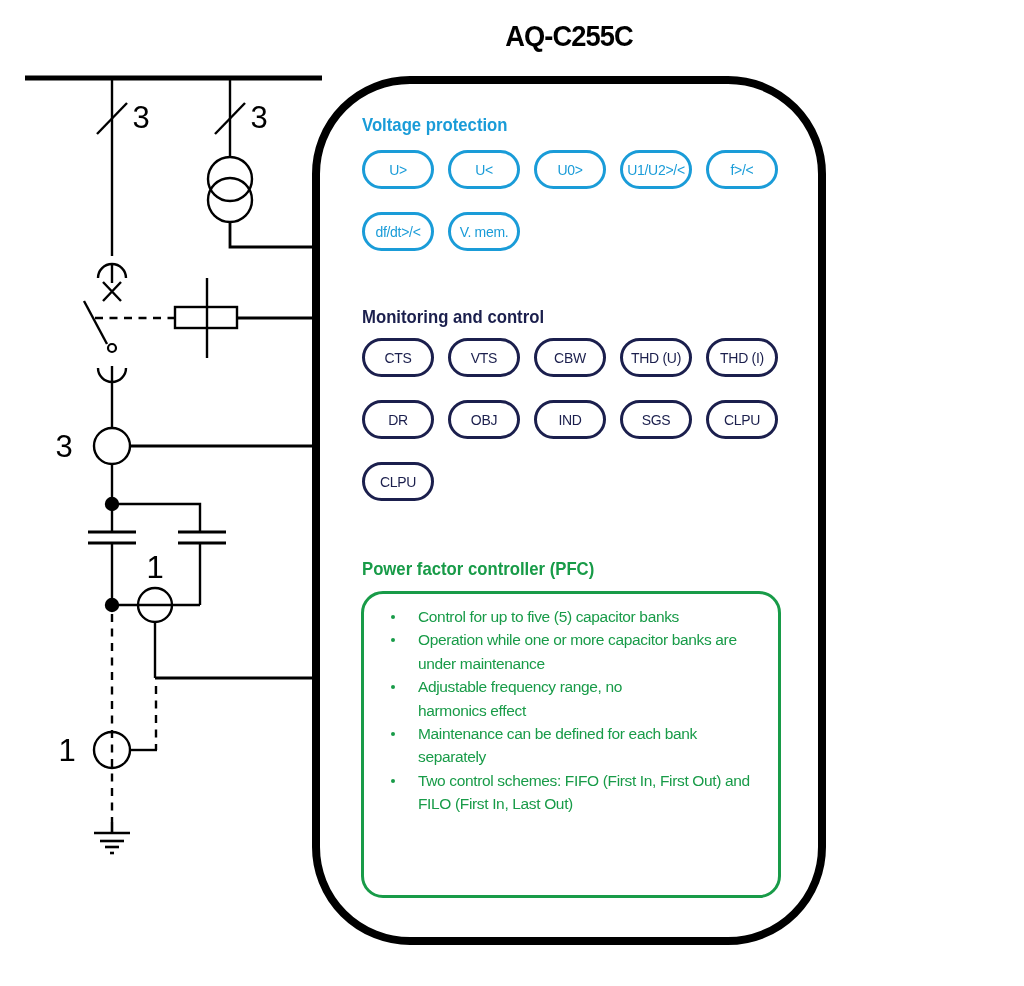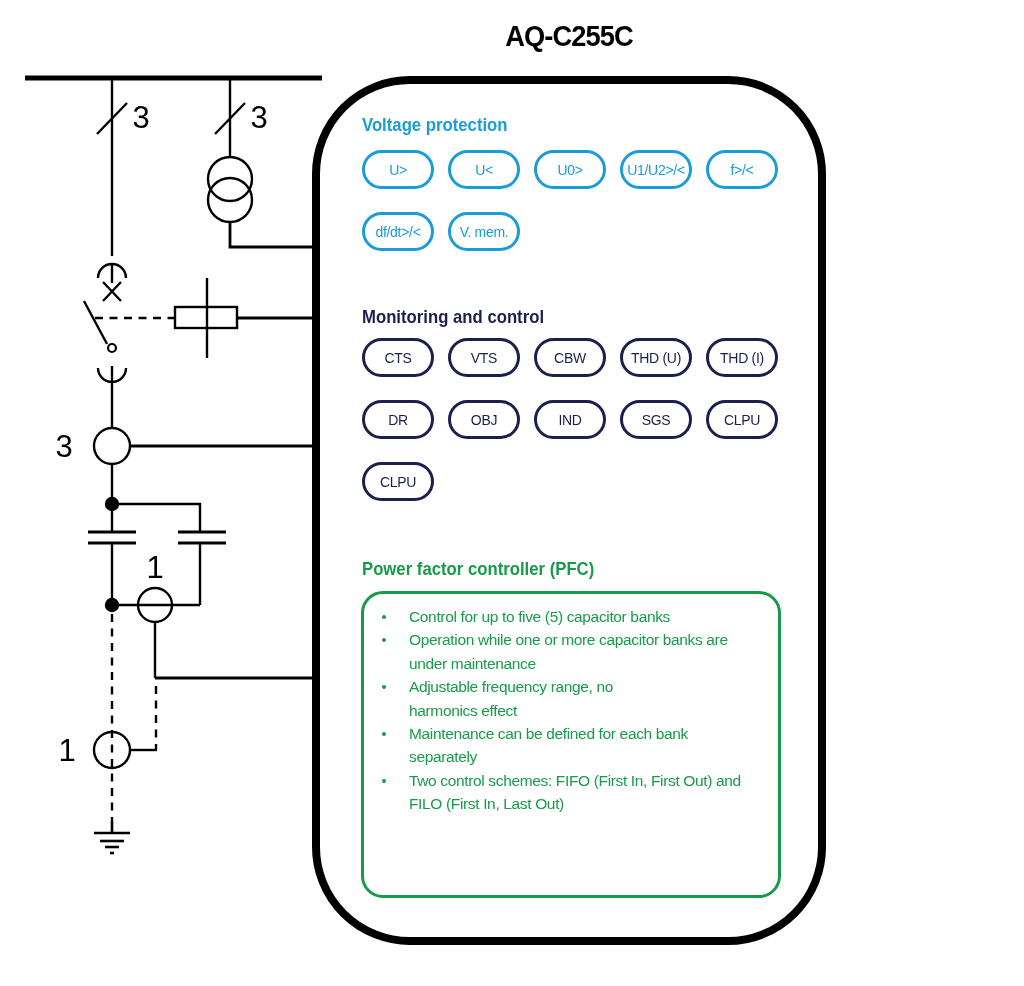--- a/index.html
+++ b/index.html
@@ -20,21 +20,21 @@
   .pill-row{position:absolute;left:42px;width:418px;display:flex;flex-wrap:wrap;
       column-gap:14px;row-gap:23px;}
   .vp-pills{top:66px;}
   .mon-pills{top:254px;}
   .pill{box-sizing:border-box;width:72px;height:39px;border:3px solid;border-radius:19.5px;
       display:flex;align-items:center;justify-content:center;font-size:14px;
       letter-spacing:-0.3px;white-space:nowrap;background:#fff;}
   .pill-cyan{border-color:var(--cyan);color:var(--cyan);}
   .pill-navy{border-color:var(--navy);color:var(--navy);}
   .pfc-box{position:absolute;left:41px;top:507px;width:420px;height:307px;box-sizing:border-box;
-      border:3px solid var(--green);border-radius:22px;padding:11px 6px 0 0;}
+      border:3px solid var(--green);border-radius:22px;padding:11px 6px 0 9px;}
   .pfc-item{display:flex;color:var(--green);}
   .pfc-dot{flex:0 0 auto;width:4px;height:4px;border-radius:50%;background:var(--green);
       margin:10px 0 0 18px;}
   .pfc-lines{margin-left:23px;font-size:15.5px;line-height:23.4px;letter-spacing:-0.35px;
       white-space:nowrap;}
 </style>
 </head>
 <body>
 
 <div class="canvas">

